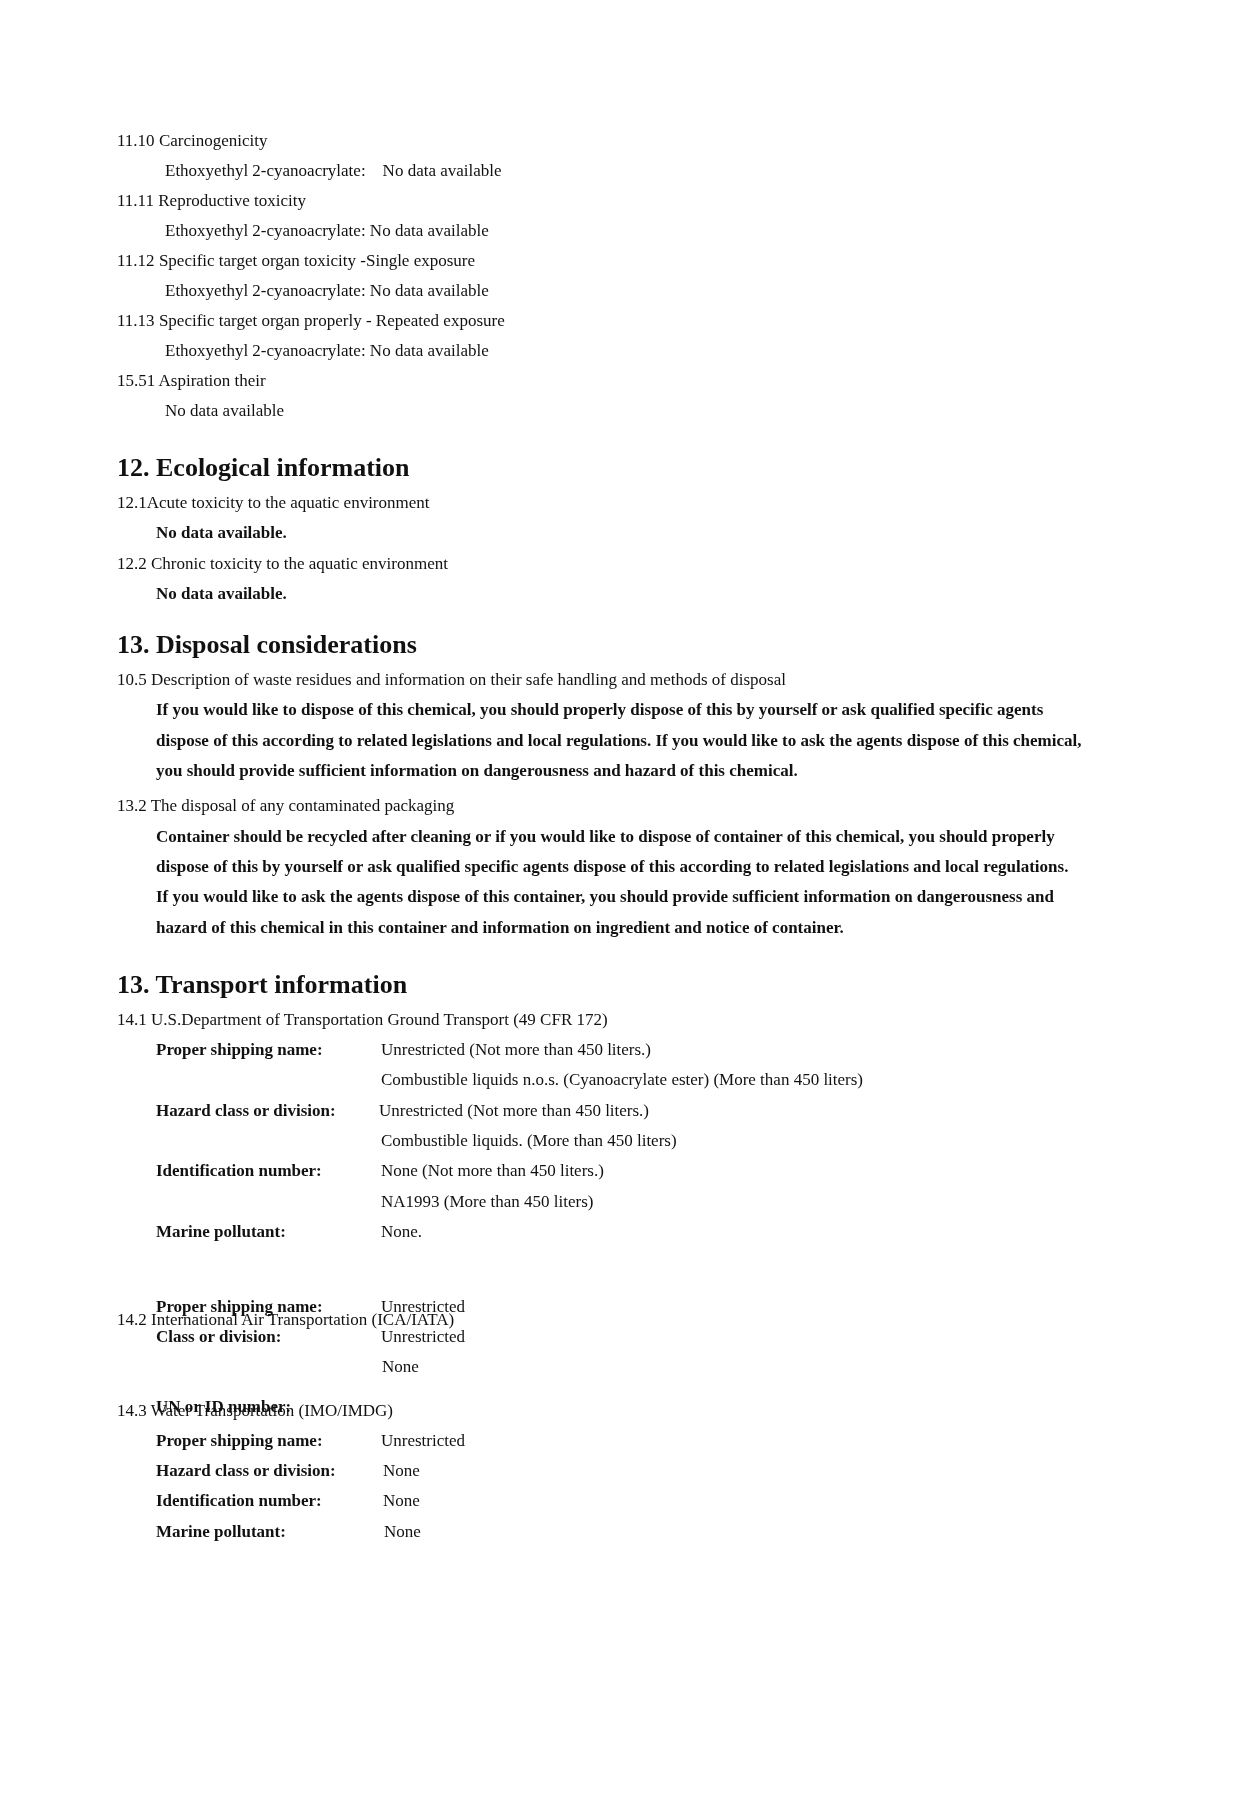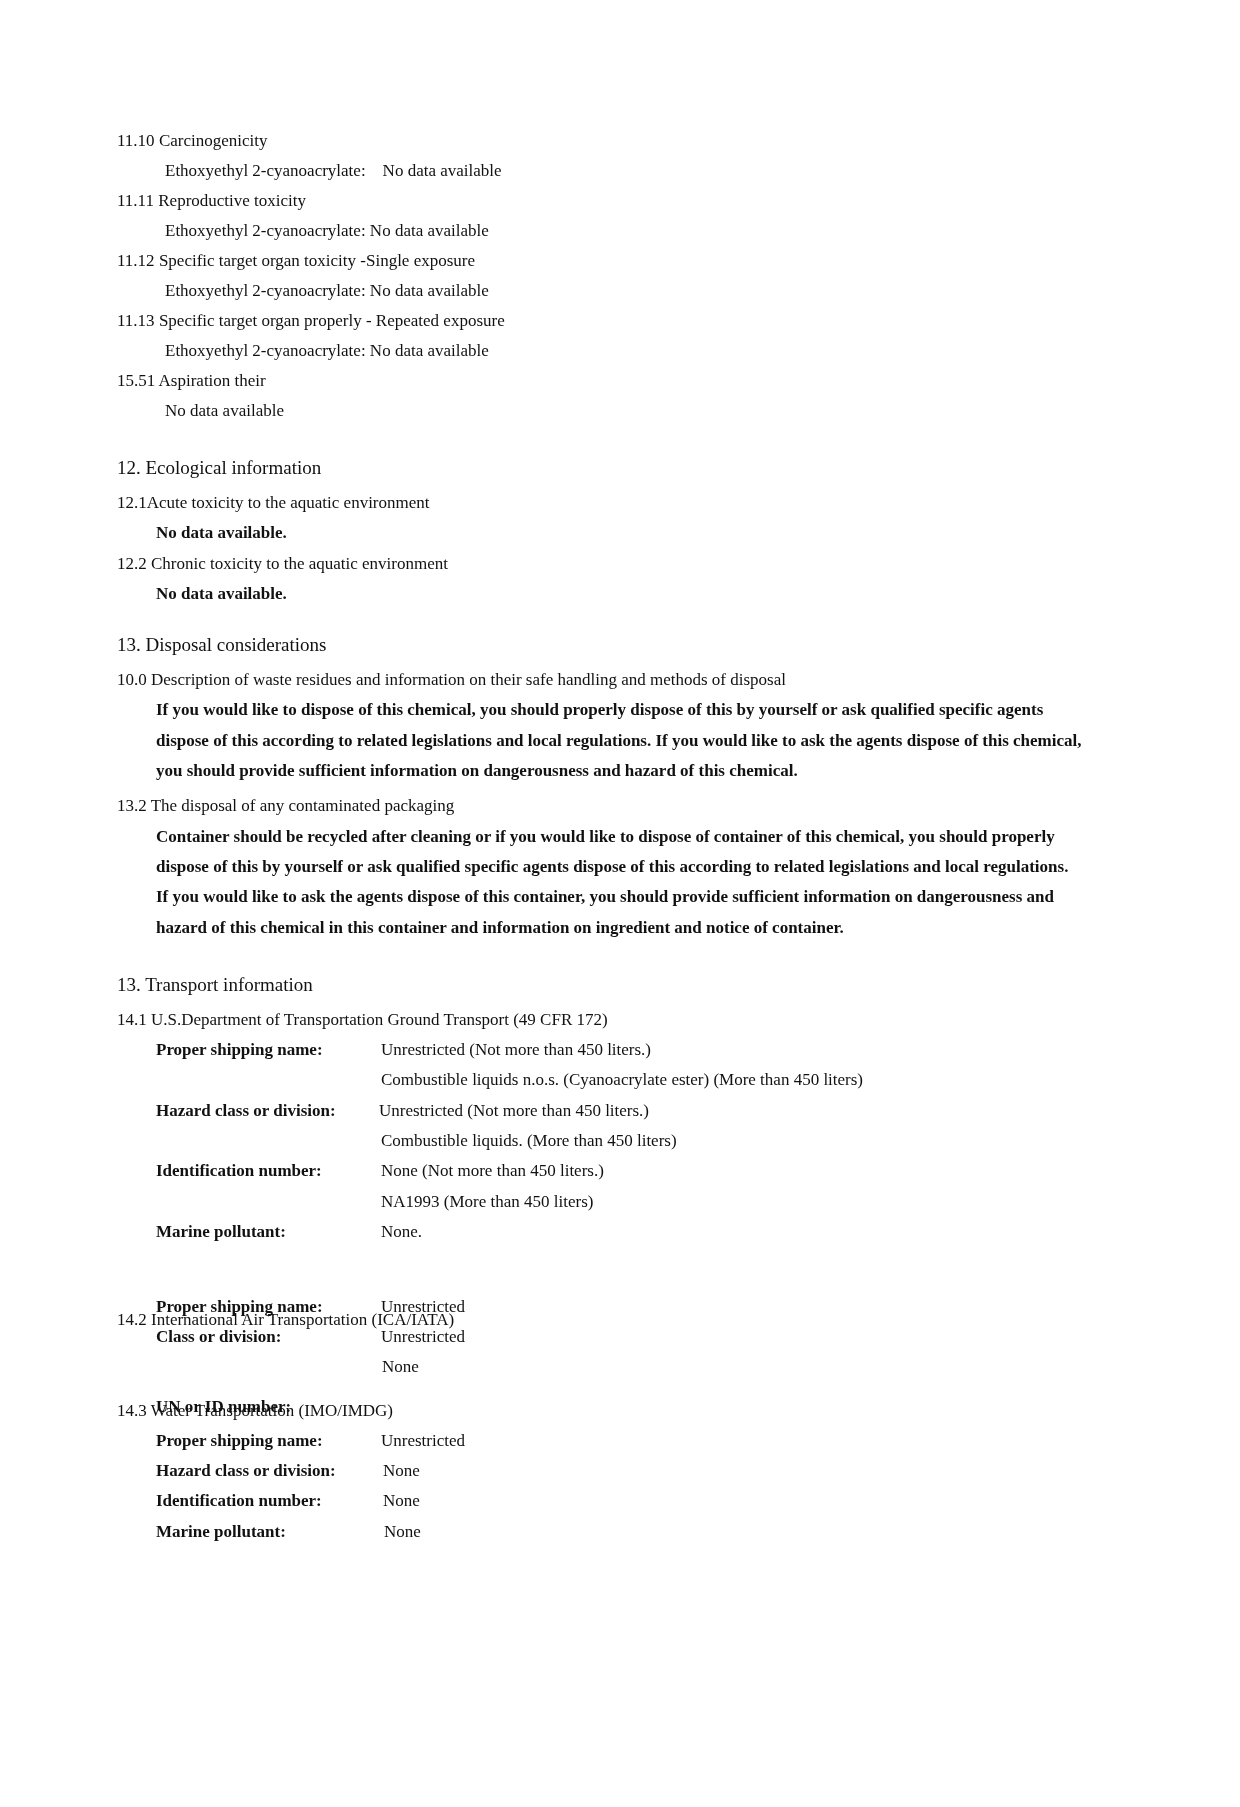--- a/index.html
+++ b/index.html
@@ -2,21 +2,21 @@
 <html><head>
   <meta charset="utf-8">
   <style>
     html, body { margin: 0; padding: 0; background: #ffffff; }
     body {
       width: 1240px; height: 1807px; position: relative; overflow: hidden;
       font-family: "Liberation Serif", "DejaVu Serif", serif;
       color: #111111; font-size: 17px;
     }
     .line { position: absolute; white-space: nowrap; line-height: 20px; }
-    .h1 { font-weight: normal; font-size: 19px; line-height: 24px; }
+    .h1 { font-weight: bold; font-size: 26px; line-height: 24px; }
     .sub { left: 117px; }
     .ind1 { left: 165px; }
     .ind2 { left: 156px; font-weight: bold; }
   </style>
 </head>
 <body>
 
 <div>
   <div class="line sub" style="top:131px"><span>11.10</span> <span>Carcinogenicity</span></div>
   <div class="line ind1" style="top:161px; white-space:pre">Ethoxyethyl 2-cyanoacrylate:    No data available</div>
@@ -37,21 +37,21 @@
 <div>
   <div class="line sub h1" style="top:456px">12. Ecological information</div>
   <div class="line sub" style="top:493px">12.1Acute toxicity to the aquatic environment</div>
   <div class="line ind2" style="top:523px">No data available.</div>
   <div class="line sub" style="top:554px">12.2 Chronic toxicity to the aquatic environment</div>
   <div class="line ind2" style="top:584px">No data available.</div>
 </div>
 
 <div>
   <div class="line sub h1" style="top:633px">13. Disposal considerations</div>
-  <div class="line sub" style="top:670px">10.0 Description of waste residues and information on their safe handling and methods of disposal</div>
+  <div class="line sub" style="top:670px">10.5 Description of waste residues and information on their safe handling and methods of disposal</div>
   <div class="line ind2" style="top:700px">If you would like to dispose of this chemical, you should properly dispose of this by yourself or ask qualified specific agents</div>
   <div class="line ind2" style="top:731px">dispose of this according to related legislations and local regulations. If you would like to ask the agents dispose of this chemical,</div>
   <div class="line ind2" style="top:761px">you should provide sufficient information on dangerousness and hazard of this chemical.</div>
 
   <div class="line sub" style="top:796px">13.2 The disposal of any contaminated packaging</div>
   <div class="line ind2" style="top:827px">Container should be recycled after cleaning or if you would like to dispose of container of this chemical, you should properly</div>
   <div class="line ind2" style="top:857px">dispose of this by yourself or ask qualified specific agents dispose of this according to related legislations and local regulations.</div>
   <div class="line ind2" style="top:887px">If you would like to ask the agents dispose of this container, you should provide sufficient information on dangerousness and</div>
   <div class="line ind2" style="top:918px">hazard of this chemical in this container and information on ingredient and notice of container.</div>
 </div>

